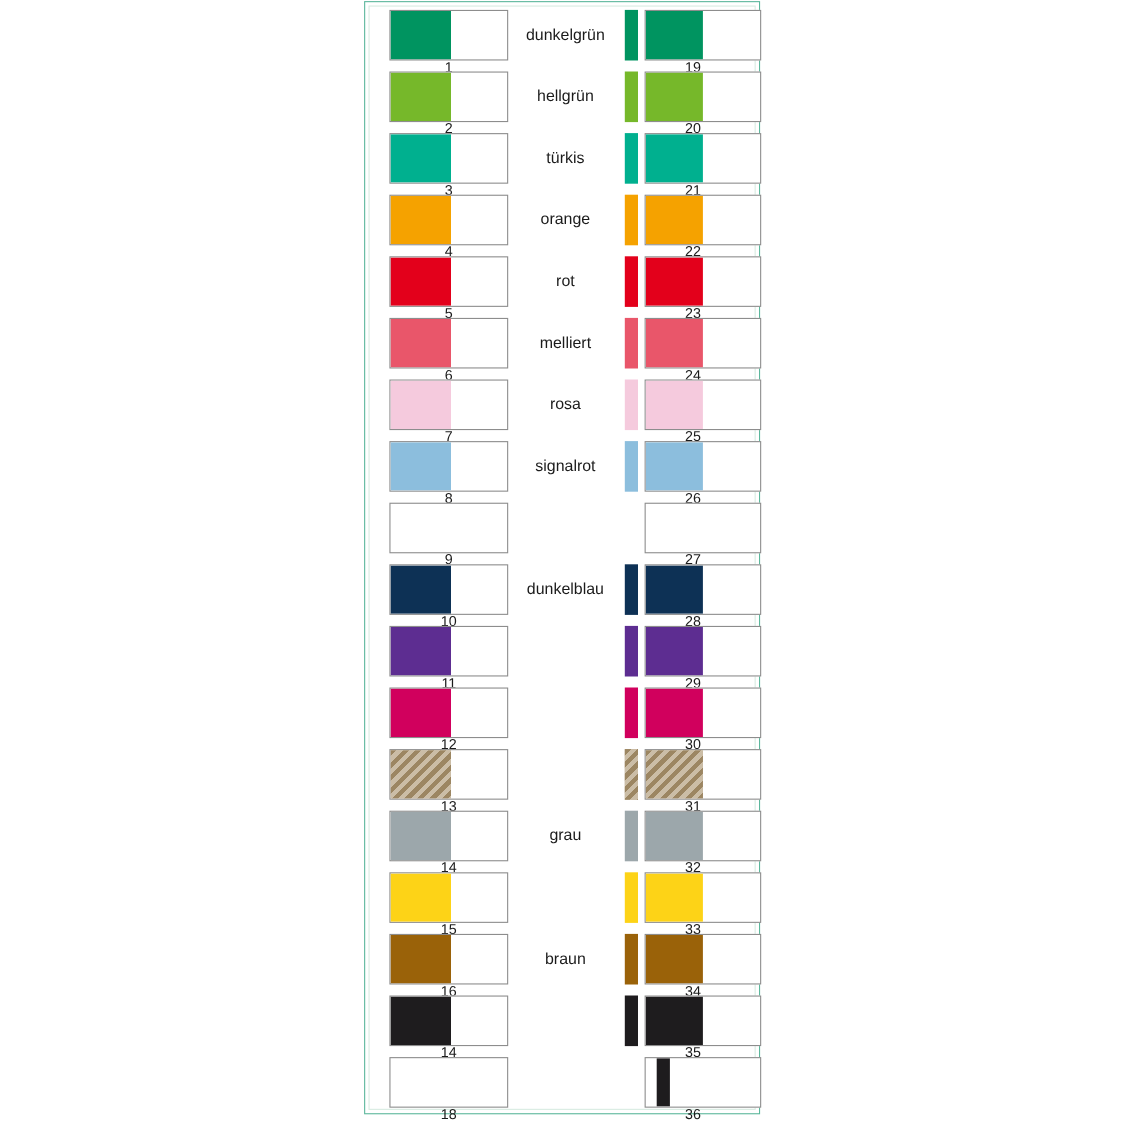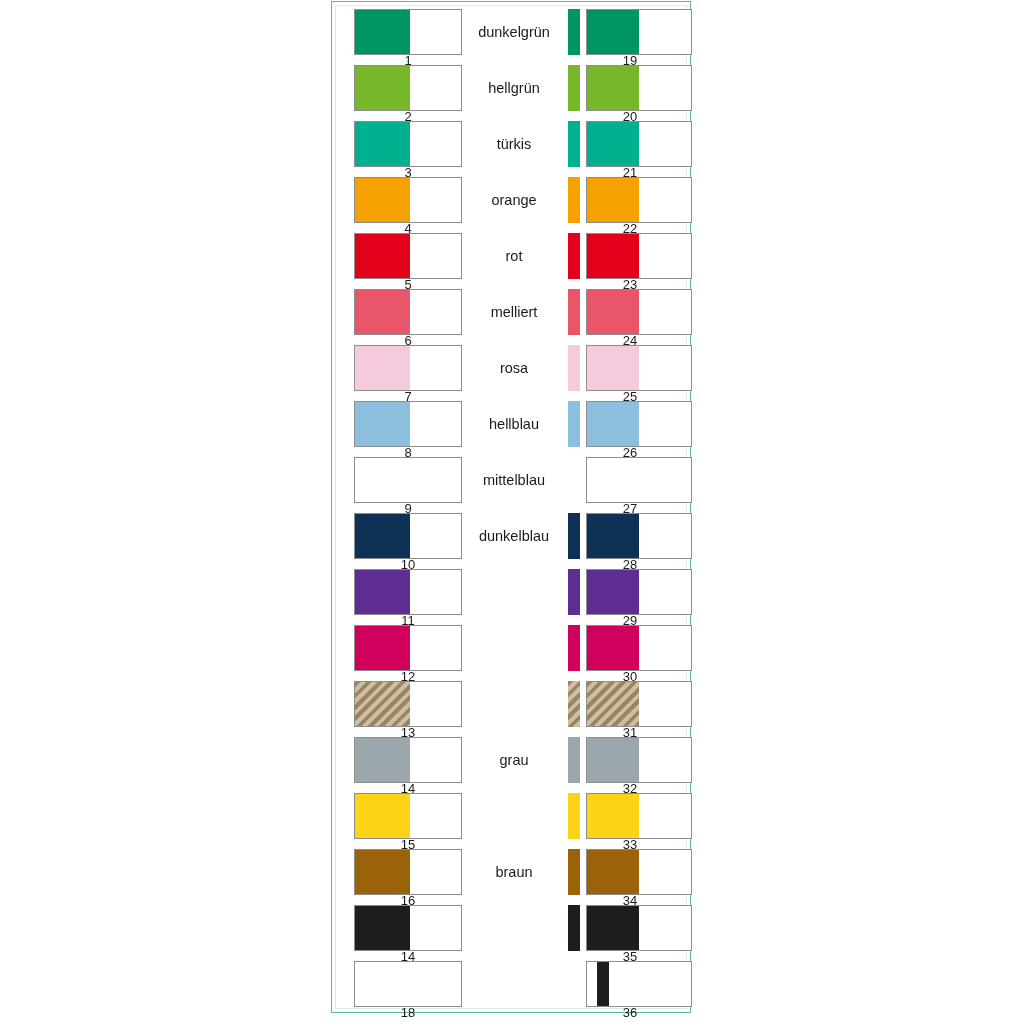--- a/index.html
+++ b/index.html
@@ -248,33 +248,32 @@
             <div class="right-spec">
               <div class="fill" style="background: rgb(245, 202, 221);"></div>
             </div>
             <div class="num-right">25</div>
           </div>
           <div class="row">
             <div class="left-spec">
               <div class="fill" style="background: rgb(140, 190, 221);"></div>
             </div>
             <div class="num-left">8</div>
-            <div class="name">hellblau</div>
+            <div class="name">signalrot</div>
             <div class="right-strip" style="background: rgb(140, 190, 221);"></div>
             <div class="right-spec">
               <div class="fill" style="background: rgb(140, 190, 221);"></div>
             </div>
             <div class="num-right">26</div>
           </div>
           <div class="row">
             <div class="left-spec">
               <div class="fill"></div>
             </div>
             <div class="num-left">9</div>
-            <div class="name">mittelblau</div>
             <div class="right-strip"></div>
             <div class="right-spec">
               <div class="fill"></div>
             </div>
             <div class="num-right">27</div>
           </div>
           <div class="row">
             <div class="left-spec">
               <div class="fill" style="background: rgb(13, 49, 85);"></div>
             </div>

